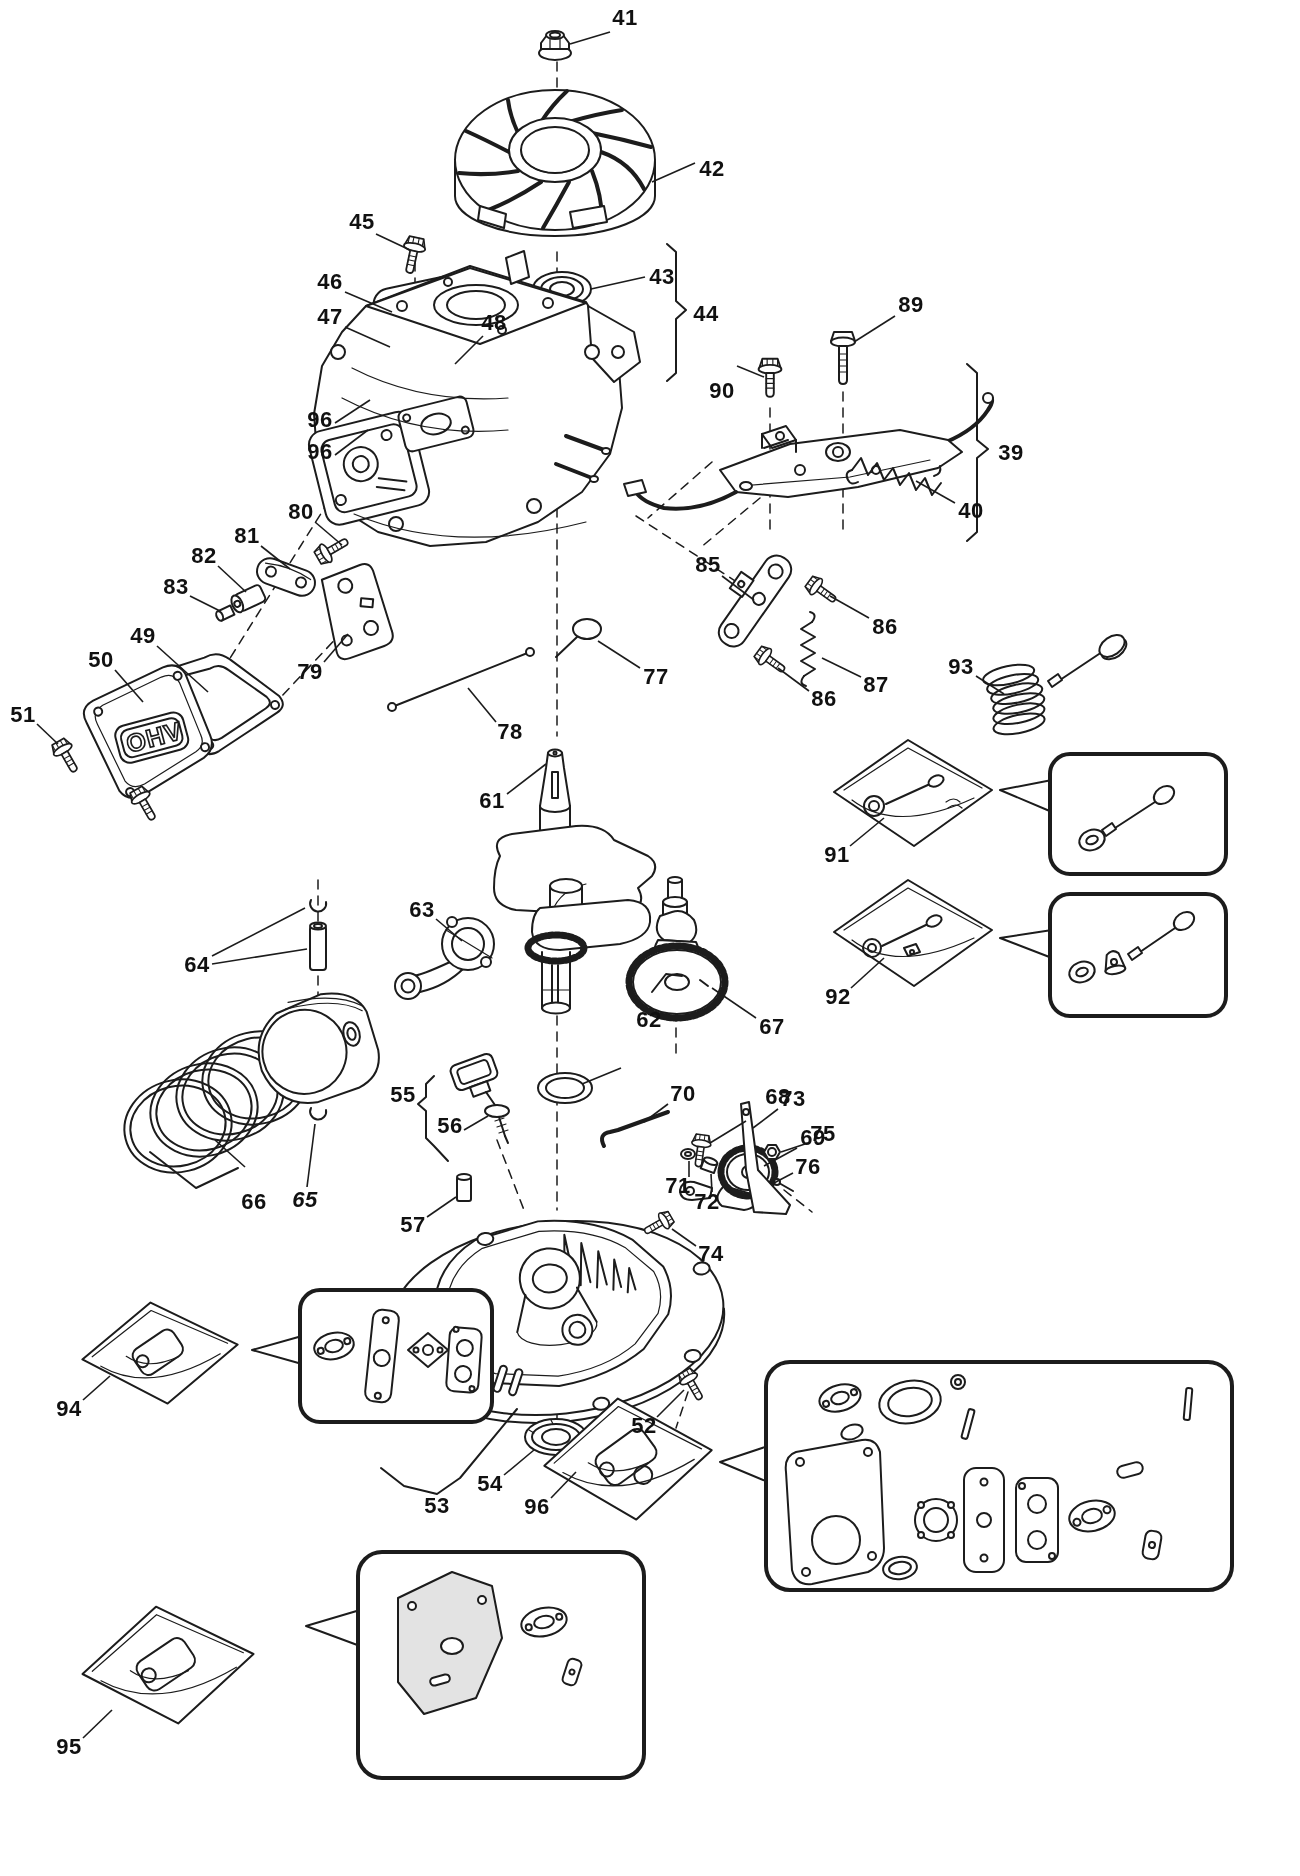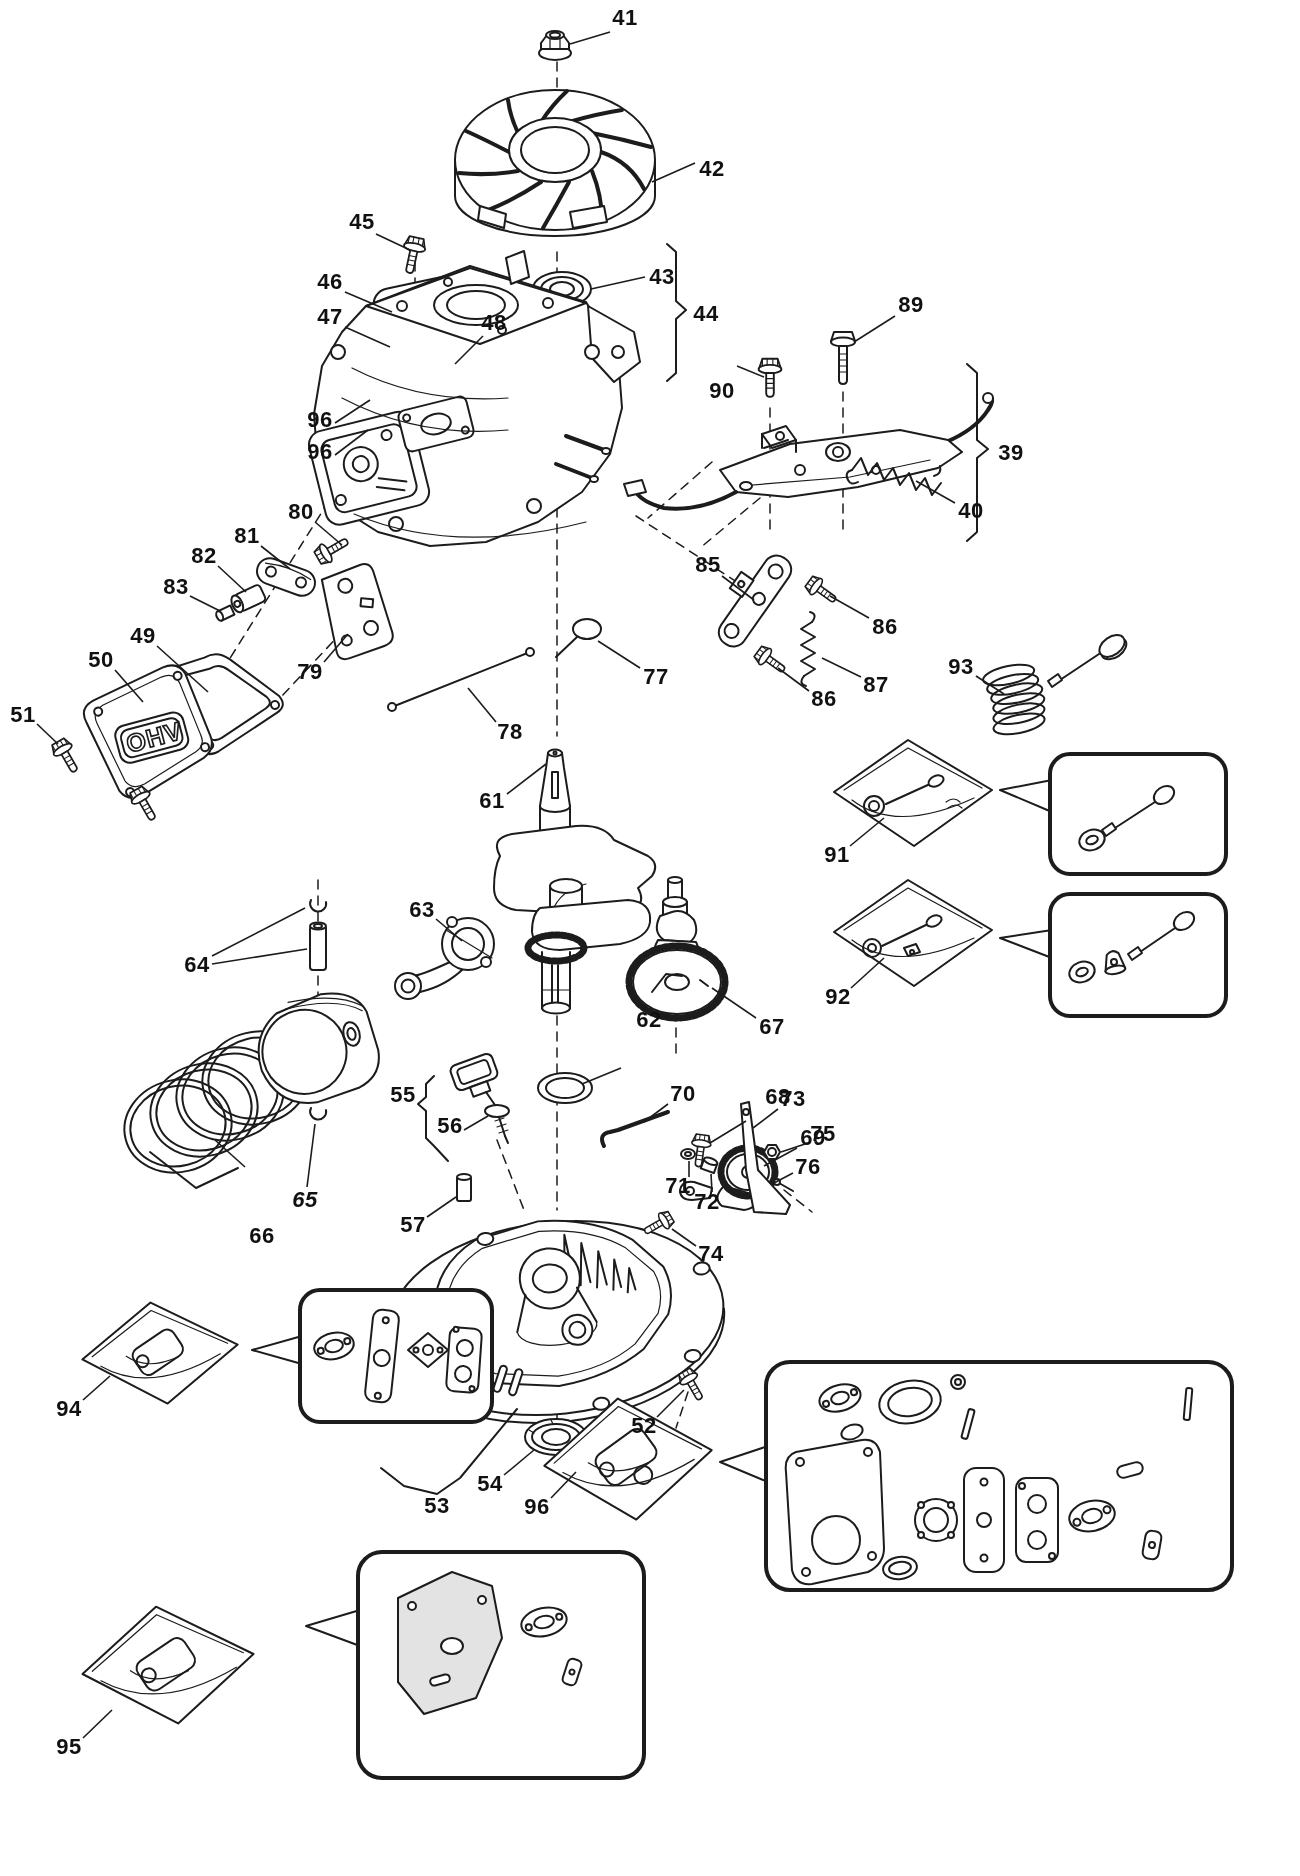--- a/index.html
+++ b/index.html
@@ -739,21 +739,21 @@
       <div class="plabel" style="left: 176px; top: 587px;">83</div>
       <div class="plabel" style="left: 143px; top: 636px;">49</div>
       <div class="plabel" style="left: 101px; top: 660px;">50</div>
       <div class="plabel" style="left: 23px; top: 715px;">51</div>
       <div class="plabel" style="left: 492px; top: 801px;">61</div>
       <div class="plabel" style="left: 422px; top: 910px;">63</div>
       <div class="plabel" style="left: 772px; top: 1027px;">67</div>
       <div class="plabel" style="left: 837px; top: 855px;">91</div>
       <div class="plabel" style="left: 838px; top: 997px;">92</div>
       <div class="plabel" style="left: 197px; top: 965px;">64</div>
-      <div class="plabel" style="left: 254px; top: 1236px; margin-left: 8px;">66</div>
+      <div class="plabel" style="left: 254px; top: 1202px;">66</div>
       <div class="plabel" style="left: 305px; top: 1200px; font-style: italic;">65</div>
       <div class="plabel" style="left: 403px; top: 1095px;">55</div>
       <div class="plabel" style="left: 450px; top: 1126px;">56</div>
       <div class="plabel" style="left: 413px; top: 1225px;">57</div>
       <div class="plabel" style="left: 637px; top: 1020px; margin-left: 12px;">62</div>
       <div class="plabel" style="left: 762px; top: 1097px; padding-left: 32px;">68</div>
       <div class="plabel" style="left: 813px; top: 1138px;">69</div>
       <div class="plabel" style="left: 683px; top: 1094px;">70</div>
       <div class="plabel" style="left: 793px; top: 1099px;">73</div>
       <div class="plabel" style="left: 823px; top: 1134px;">75</div>

